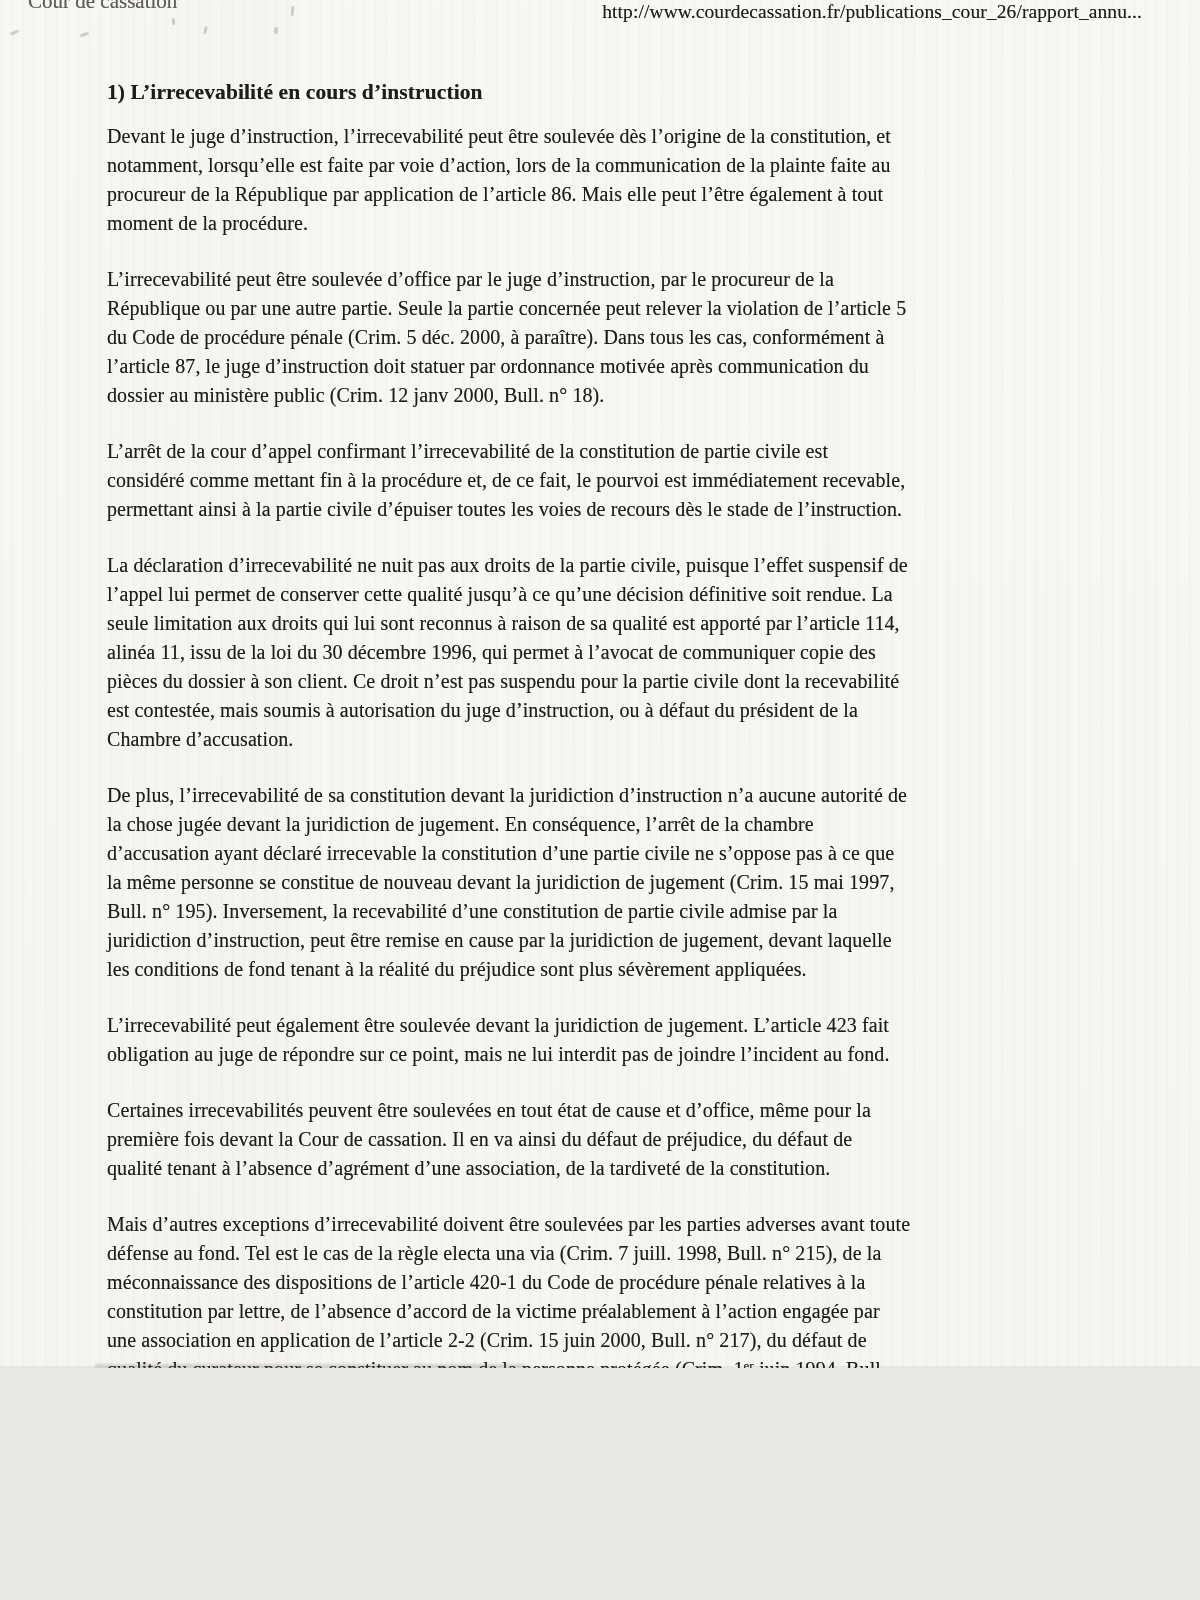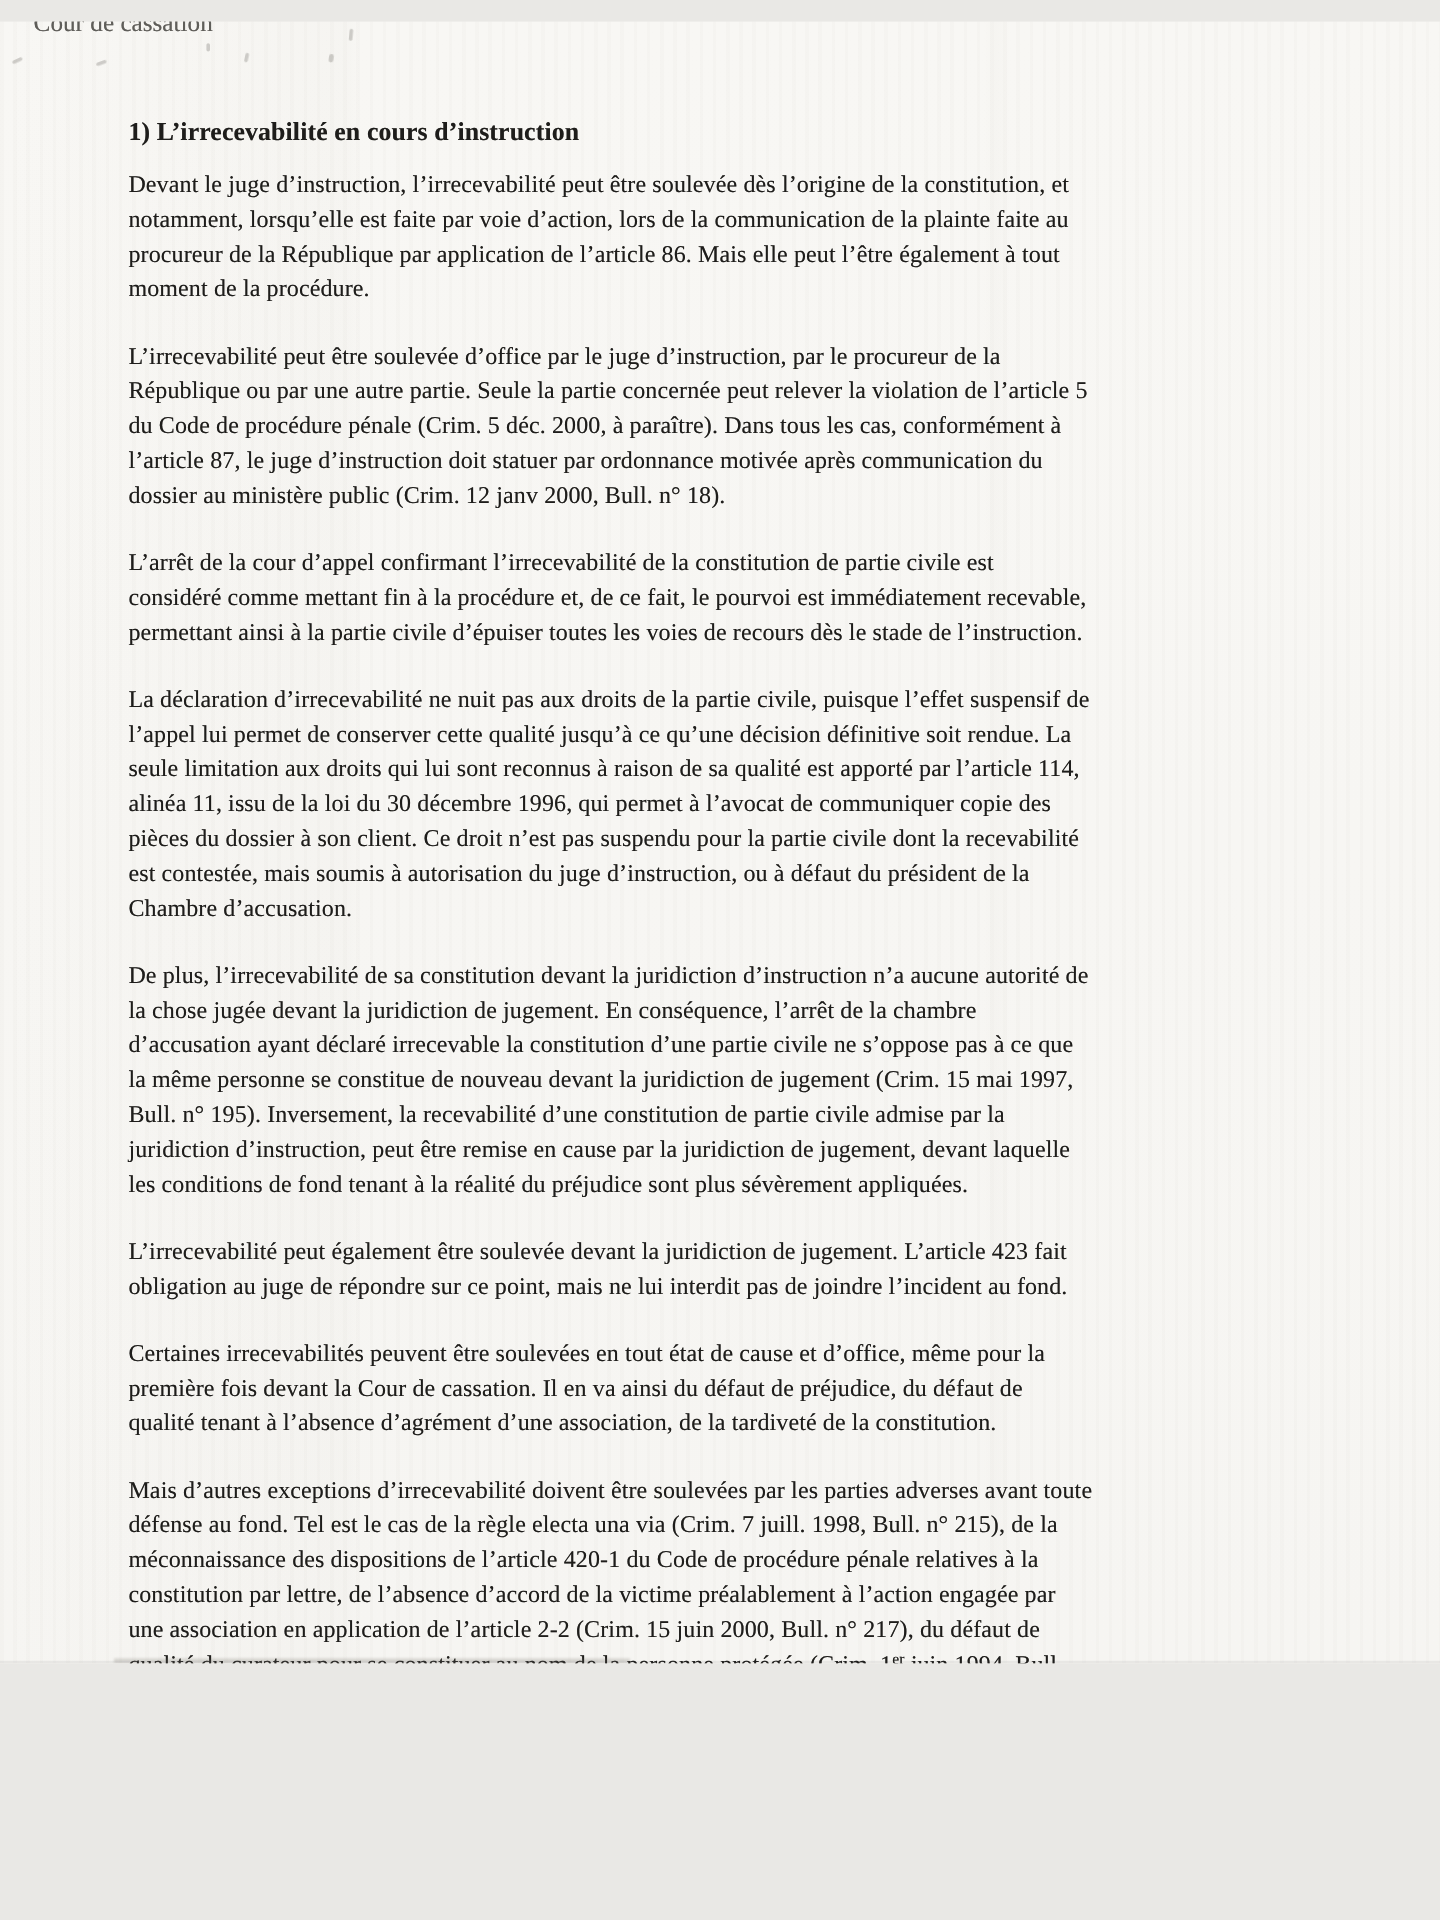--- a/index.html
+++ b/index.html
@@ -4,21 +4,21 @@
 <style>
   html, body {
     margin: 0;
     padding: 0;
     background: #e9e8e5;
   }
   .page {
     position: relative;
     width: 1200px;
     height: 1368px;
-    margin: 18px auto;
+    margin: 0 auto;
     overflow: hidden;
     background:
       linear-gradient(90deg, rgba(205,200,190,0.00) 0px, rgba(205,200,190,0.05) 290px, rgba(205,200,190,0.00) 300px, rgba(205,200,190,0.00) 820px, rgba(205,200,190,0.06) 830px, rgba(205,200,190,0.00) 842px),
       repeating-linear-gradient(90deg, rgba(190,185,175,0.05) 0px, rgba(190,185,175,0.05) 3px, rgba(255,255,255,0) 3px, rgba(255,255,255,0) 11px),
       linear-gradient(#f8f7f4, #f6f5f2);
     font-family: "Liberation Serif", "DejaVu Serif", serif;
     color: #1e1d1b;
   }
   
   .ink { text-shadow: 0 0 0.5px rgba(40,38,35,0.55); }
@@ -142,20 +142,21 @@
     <span class="ink">Cour de cassation</span>
   </div>
 
   <div class="mark m1"></div>
   <div class="mark m2"></div>
   <div class="mark m3"></div>
   <div class="mark m4"></div>
   <div class="mark m5"></div>
   <div class="mark m6"></div>
 
+  <div class="header-url ink">http://www.courdecassation.fr/publications_cour_26/rapport_annu...</div>
 
   <div class="content">
     <h2 class="ink">1) L’irrecevabilité en cours d’instruction</h2>
 
     <p class="ink">Devant le juge d’instruction, l’irrecevabilité peut être soulevée dès l’origine de la constitution, et
 notamment, lorsqu’elle est faite par voie d’action, lors de la communication de la plainte faite au
 procureur de la République par application de l’article 86. Mais elle peut l’être également à tout
 moment de la procédure.</p>
     <p class="ink">L’irrecevabilité peut être soulevée d’office par le juge d’instruction, par le procureur de la
 République ou par une autre partie. Seule la partie concernée peut relever la violation de l’article 5

